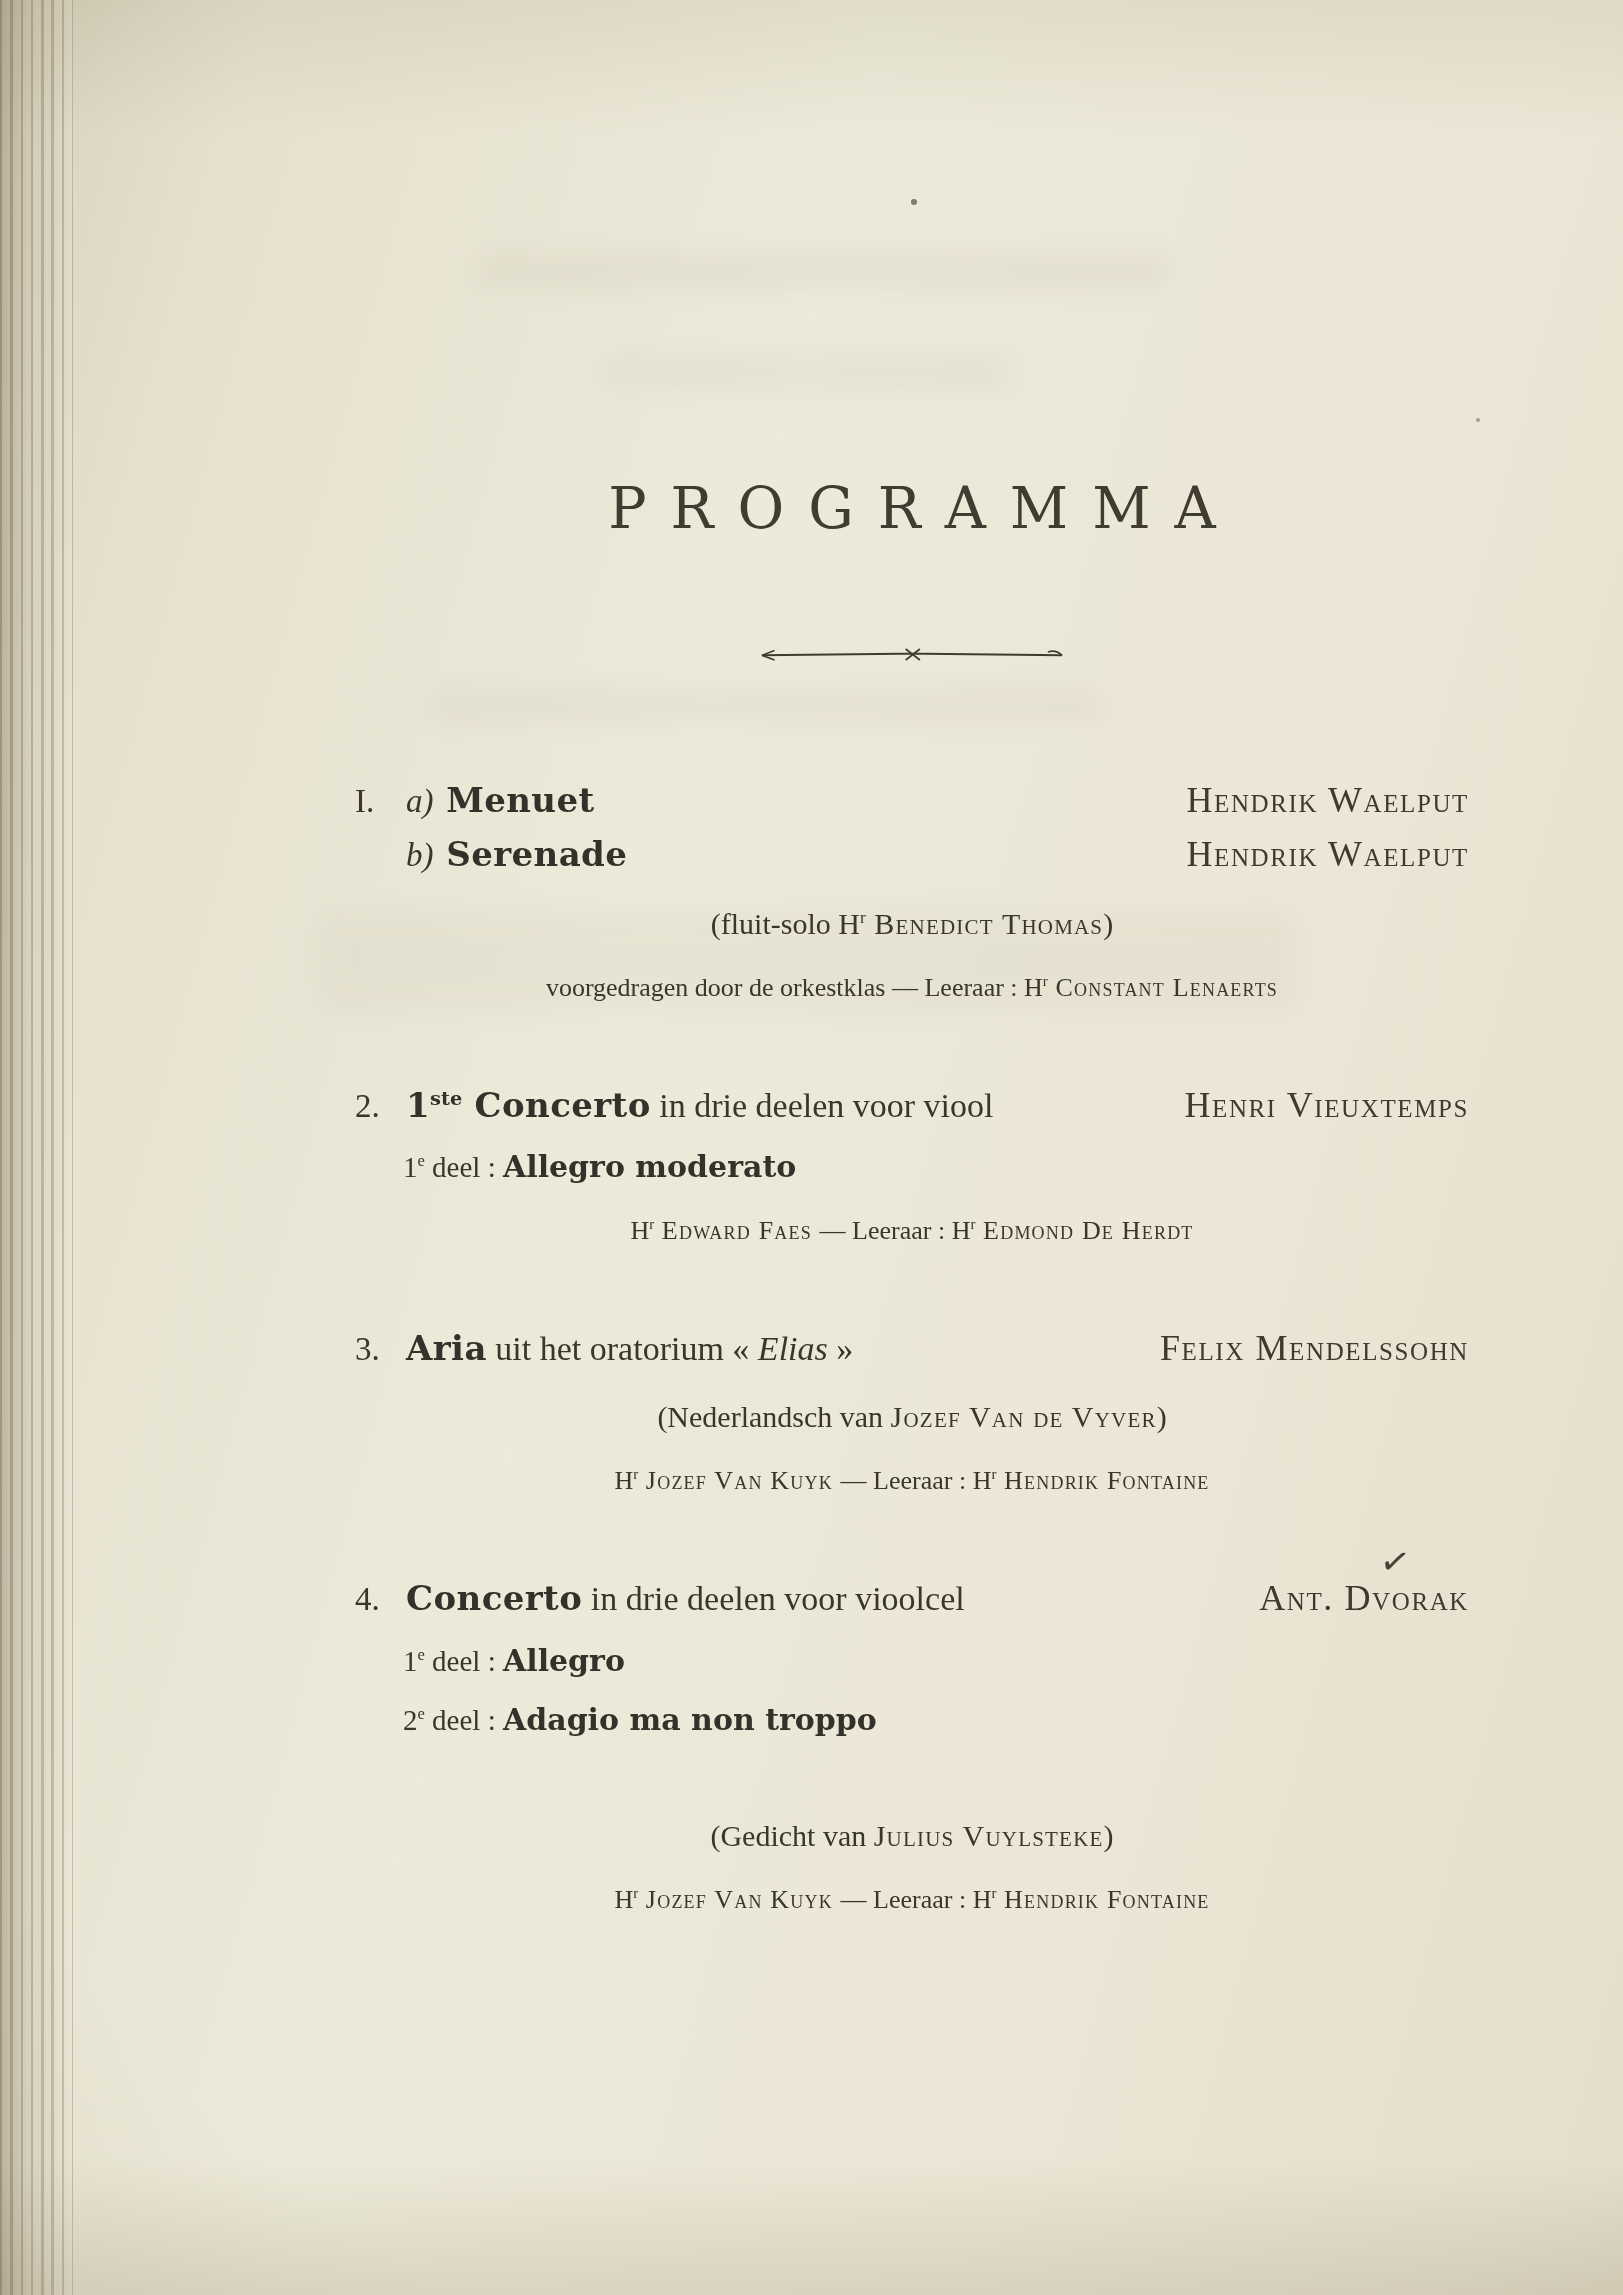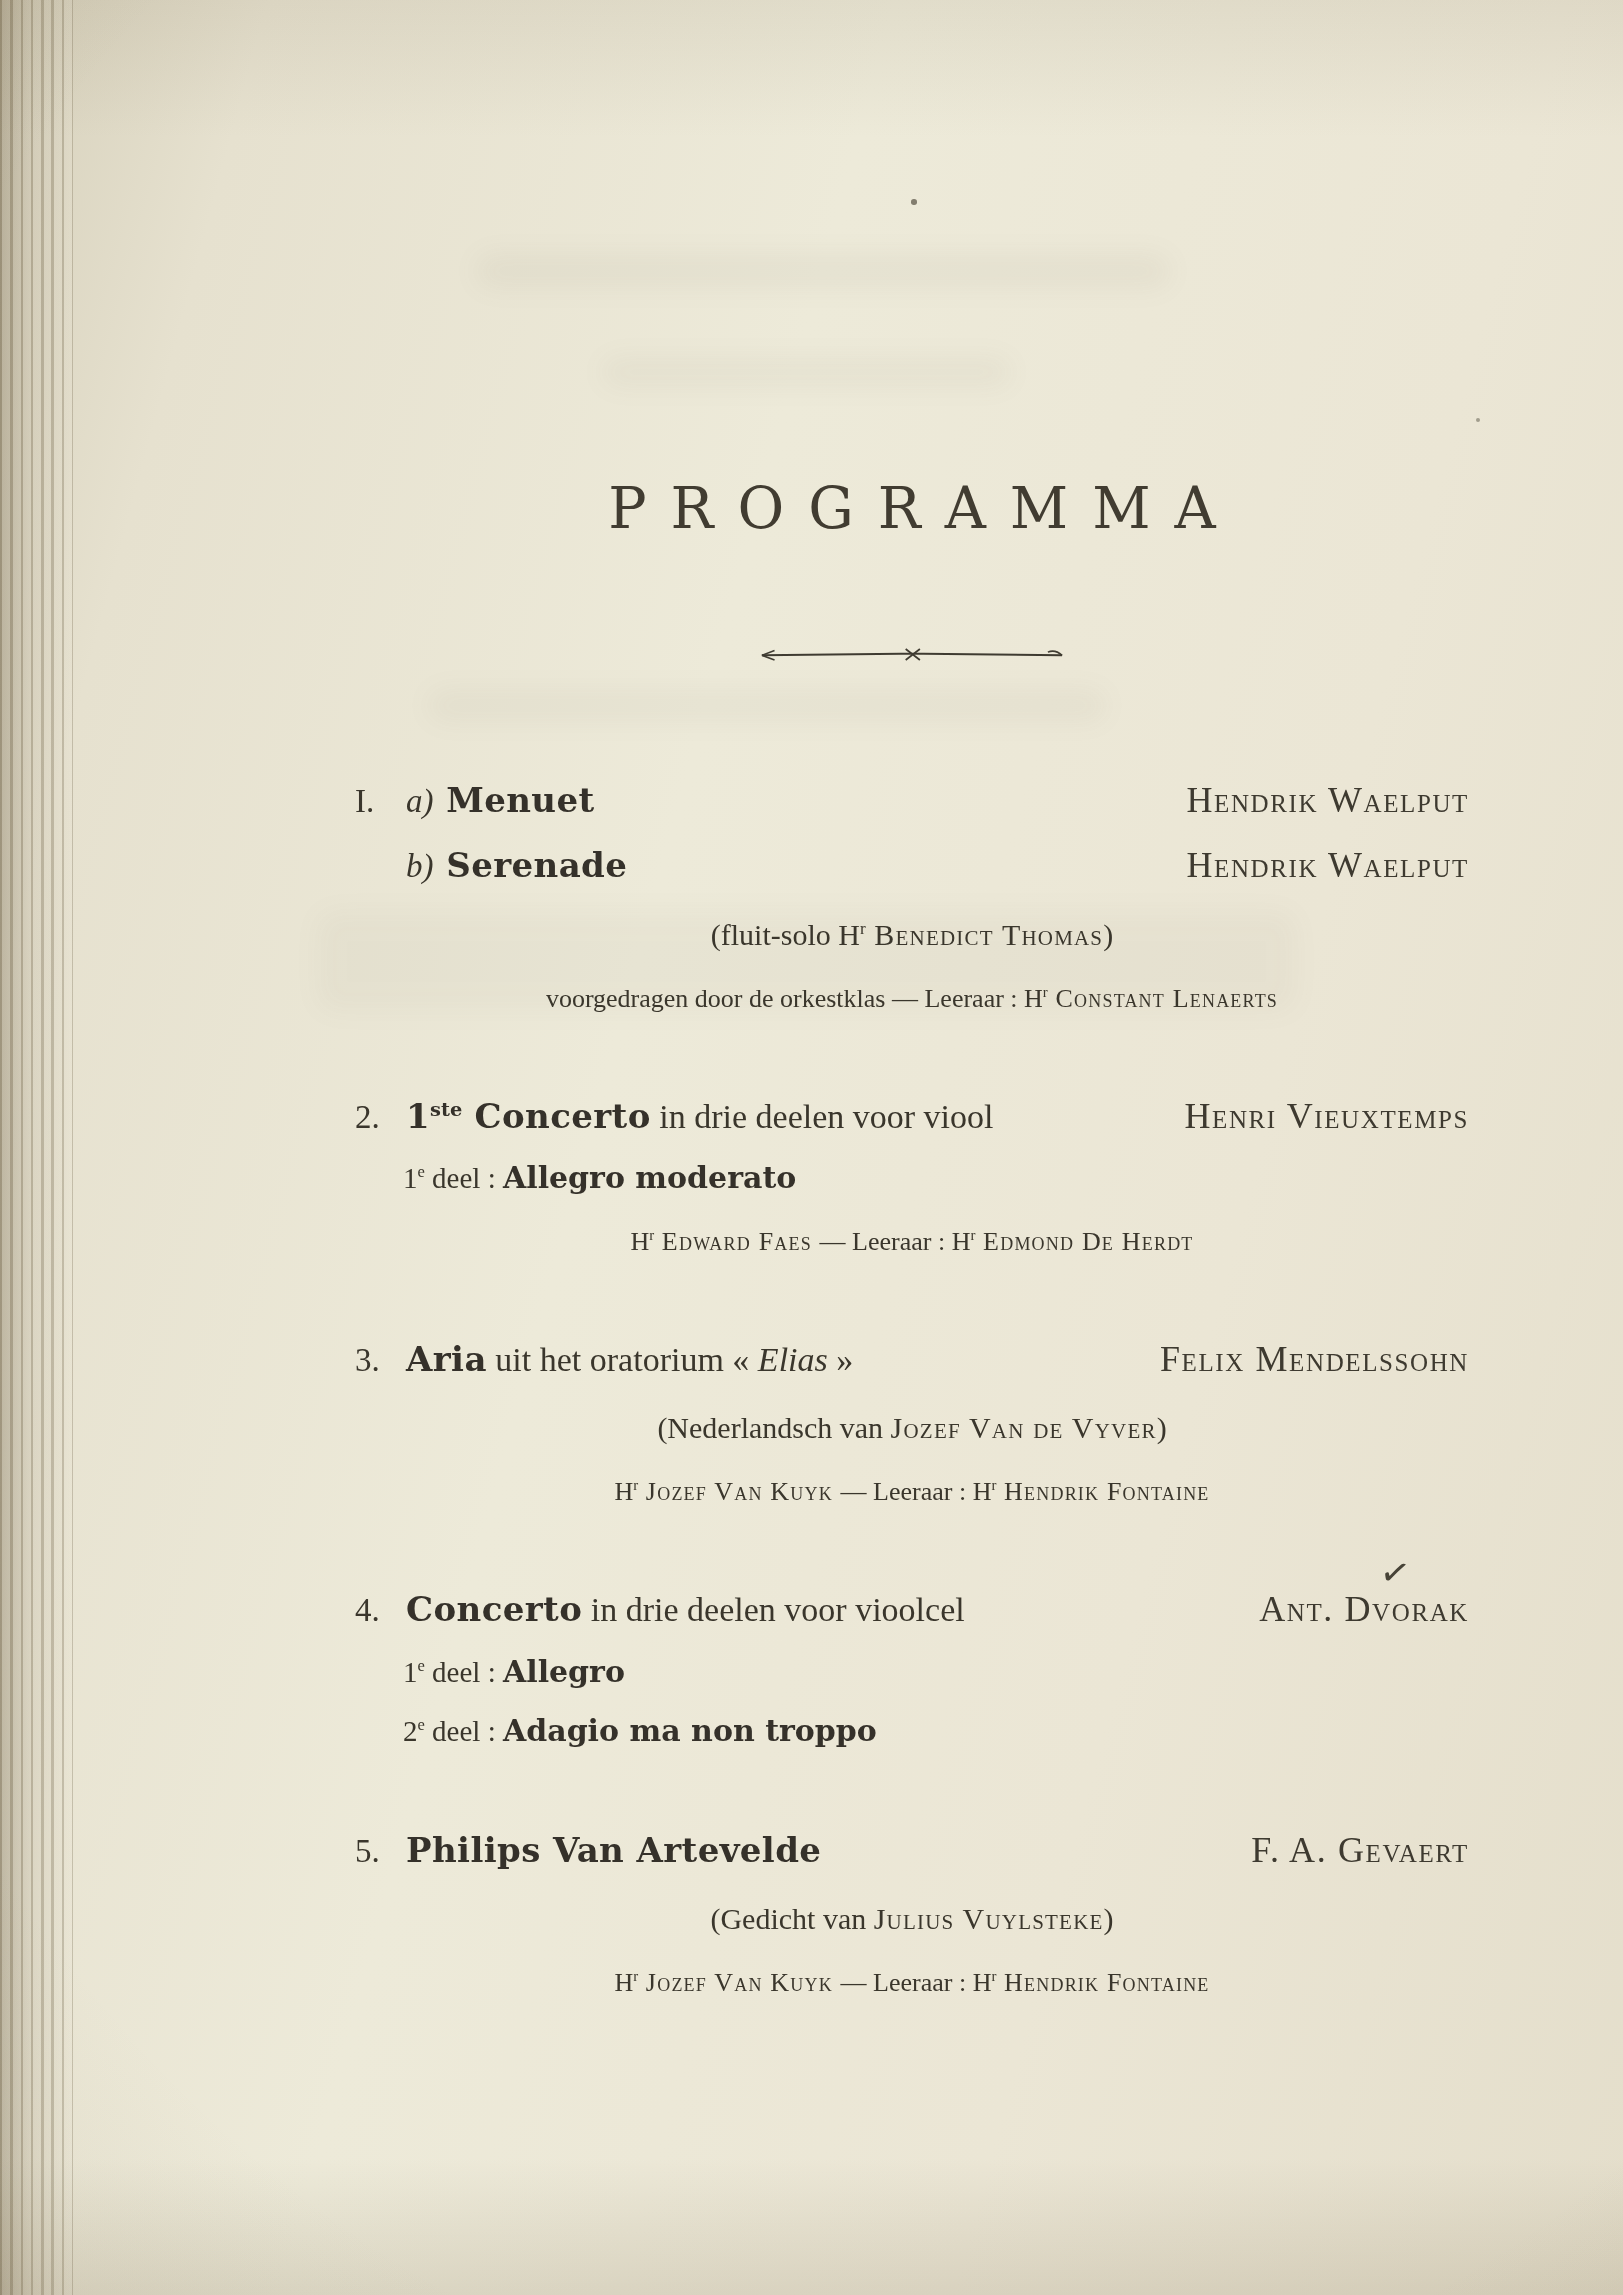--- a/index.html
+++ b/index.html
@@ -47,21 +47,21 @@
   .sub-label { font-style:italic; margin-right:12.7px; font-size:33px; }
   .bold-title { font-family:"DejaVu Serif",serif; font-weight:bold; letter-spacing:0.4px; color:#35312a; }
   .composer { font-size:36px; letter-spacing:1.6px; color:#3e3a30; white-space:nowrap;text-align:right; }
   .composer-wrap { position:relative; }
   .check {
     position:absolute; top:-36px; right:59px; font-size:36px; color:#474337;
     transform:rotate(10deg); font-family:"DejaVu Sans",sans-serif;
   }
   .sc { font-variant:small-caps; }
   .it { font-style:italic; }
-  .row-b { margin-top:25px; padding-left:51px; }
+  .row-b { margin-top:14px; padding-left:51px; }
   .note-line { margin-top:32px; text-align:center; font-size:30px; }
   .perf-line { margin-top:32px; text-align:center; font-size:26px; }
   .note-line .sc, .perf-line .sc { letter-spacing:1.2px; }
   .movement { margin-top:24px; margin-left:48px; font-size:29px; }
   .mv-name { font-family:"DejaVu Serif",serif; font-weight:bold; font-size:30px; color:#35312a; }
   .sup { font-size:57%; vertical-align:super; line-height:0; letter-spacing:0; }
 </style>
 </head>
 <body>
 
@@ -135,25 +135,19 @@
         <div class="composer-wrap">
           <span class="check">✓</span>
           <span class="composer sc">Ant. Dvorak</span>
         </div>
       </div>
       <div class="movement"><span>1</span><sup class="sup">e</sup><span> deel : </span><span class="mv-name">Allegro</span></div>
       <div class="movement"><span>2</span><sup class="sup">e</sup><span> deel : </span><span class="mv-name">Adagio ma non troppo</span></div>
     </div>
 
     <div class="item">
-      <div class="row">
-        <div class="piece">
-          <span class="num">5.</span><span class="bold-title">Philips Van Artevelde</span>
-        </div>
-        <div class="composer sc">F. A. Gevaert</div>
-      </div>
       <div class="note-line"><span>(Gedicht van </span><span class="sc">Julius Vuylsteke</span><span>)</span></div>
       <div class="perf-line"><span>H</span><sup class="sup">r</sup><span class="sc"> Jozef Van Kuyk </span><span>— Leeraar : H</span><sup class="sup">r</sup><span class="sc"> Hendrik Fontaine</span></div>
     </div>
 
   </div>
 </div>
 
 
 </body></html>

